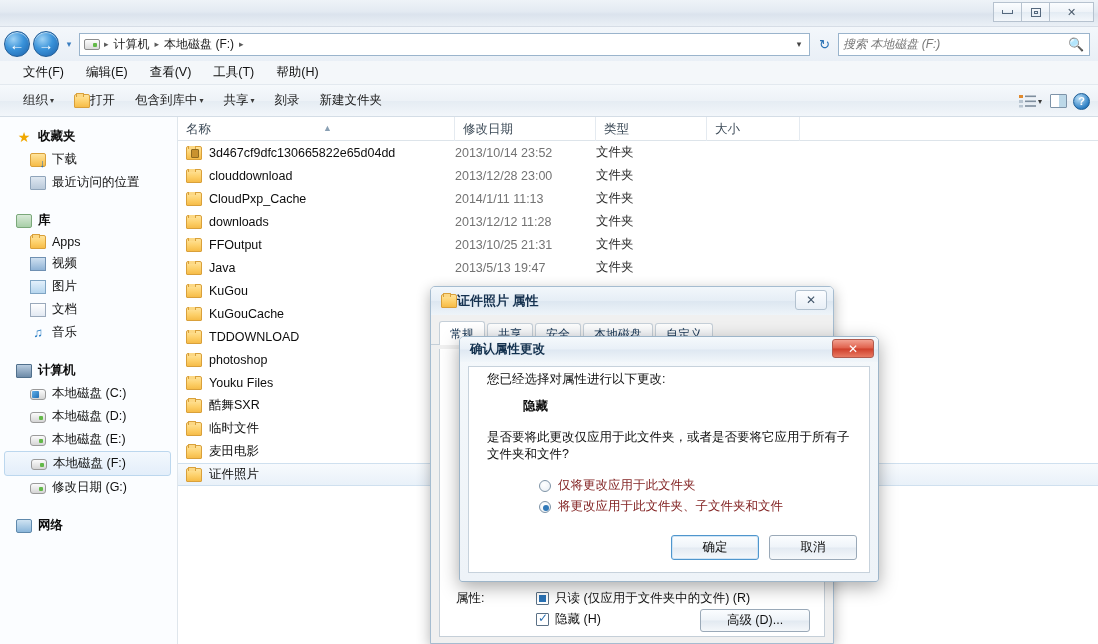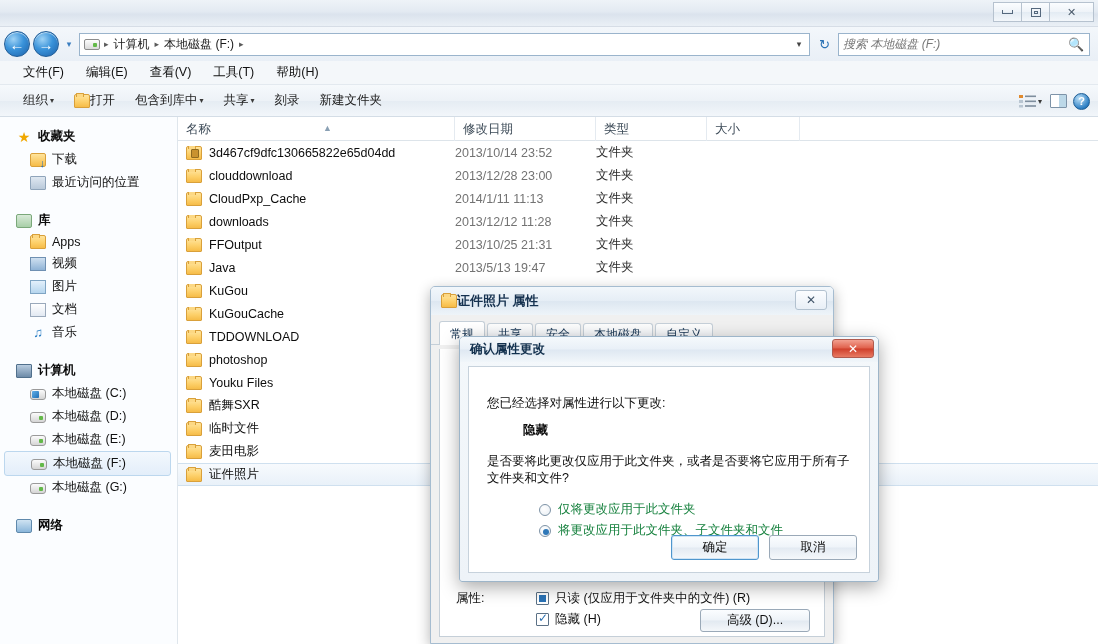--- a/index.html
+++ b/index.html
@@ -442,27 +442,27 @@
     border:1px solid #b05a4e; border-radius:3px;
     background: linear-gradient(to bottom,#f2a090 0%,#e0604b 48%,#cf3f2b 52%,#e87a63 100%);
     color:#fff; font-size:12px;
     display:flex;align-items:center;justify-content:center;
   }
   .c-inner {
     position:absolute;
     left:8px; right:8px; top:29px; bottom:8px;
     background:#fff;
     border:1px solid #c7d2dc;
-    padding: 28px 18px 10px 18px;
+    padding: 4px 18px 10px 18px;
   }
   .c-line1 { font-size: 12.5px; color:#0c0c0c; }
   .c-attr { font-size: 12.5px; color:#0c0c0c; margin: 10px 0 0 36px; font-weight:600;}
   .c-q { font-size: 12.5px; color:#0c0c0c; margin-top: 14px; line-height: 17px; }
   .radios { margin: 12px 0 0 52px; }
-  .rline { display:flex; align-items:center; gap:7px; height: 21px; font-size:12.5px; color:#15803d;}
+  .rline { display:flex; align-items:center; gap:7px; height: 21px; font-size:12.5px; color:#7f1d1d;}
   .rb {
     width:12px;height:12px;border-radius:50%;
     border:1px solid #7e93a6;
     background: radial-gradient(circle at 40% 35%,#ffffff,#e7edf3);
     position:relative; flex:none;
   }
   .rb.on:after{
     content:''; position:absolute; left:3px; top:3px;
     width:6px;height:6px;border-radius:50%;
     background:#2f78b8;
@@ -652,21 +652,21 @@
           <div class="side-item">
             <span class="ic hdd"></span>
             <span>本地磁盘 (E:)</span>
           </div>
           <div class="side-item selected">
             <span class="ic hdd"></span>
             <span>本地磁盘 (F:)</span>
           </div>
           <div class="side-item">
             <span class="ic hdd"></span>
-            <span>本地磁盘 (G:)</span>
+            <span>修改日期 (G:)</span>
           </div>
         </div>
 
         <div class="gap"></div>
 
         <div class="side-group">
           <div class="side-head">
             <span class="ic network"></span>
             <span>网络</span>
           </div>

